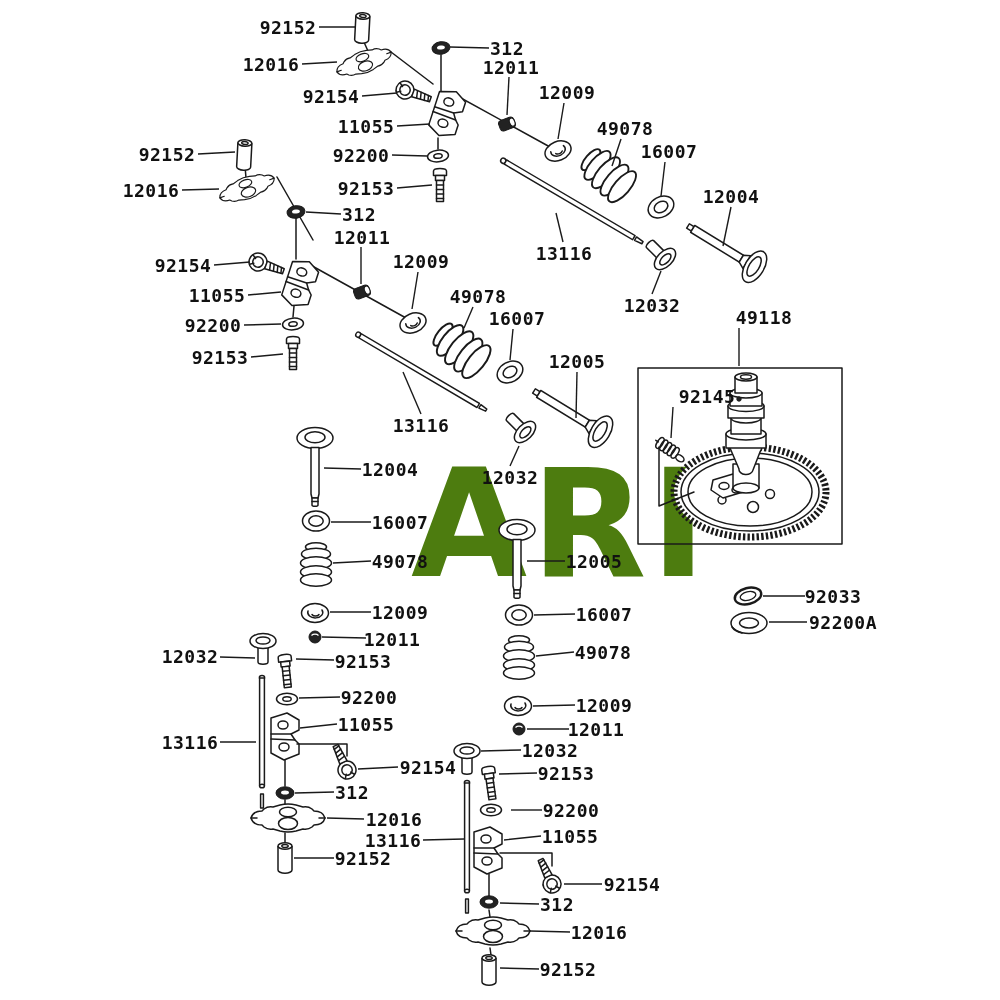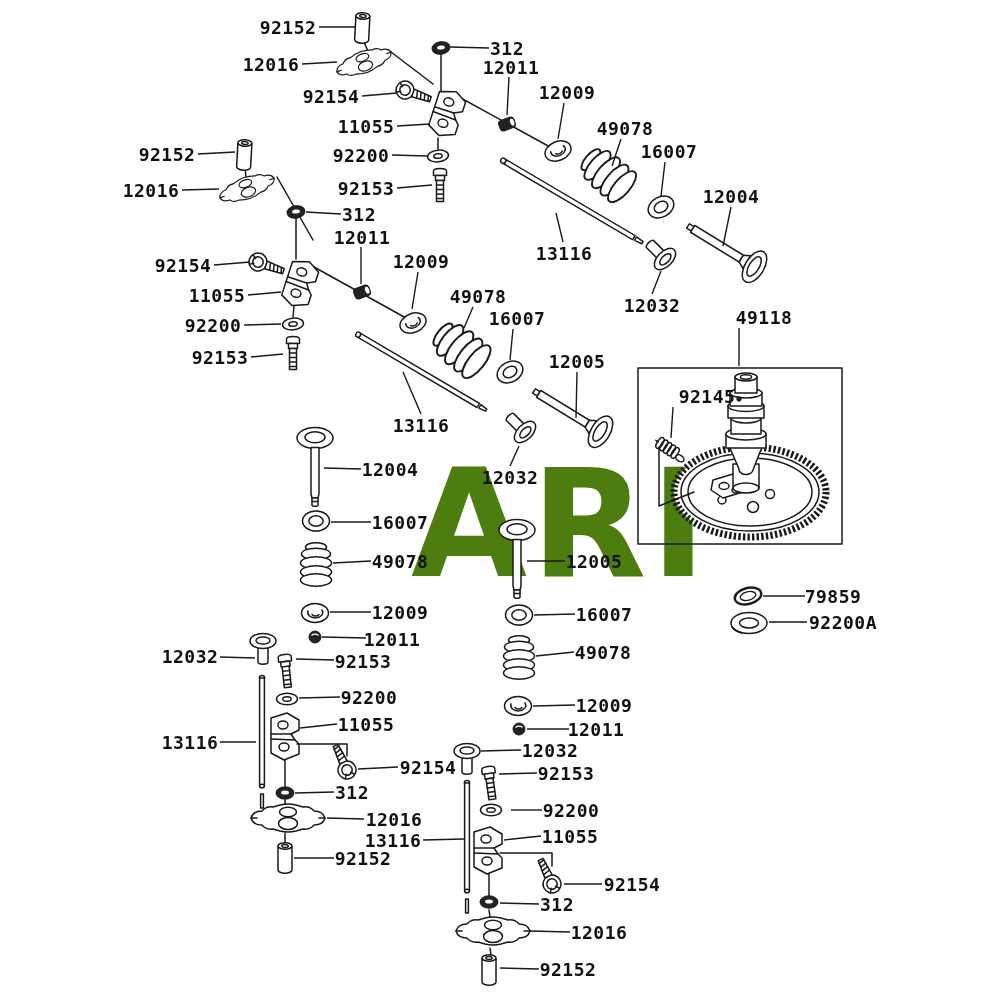--- a/index.html
+++ b/index.html
@@ -362,16 +362,16 @@
       <div class="part-label" style="left: 604px; top: 705px;">12009</div>
       <div class="part-label" style="left: 596px; top: 729px;">12011</div>
       <div class="part-label" style="left: 550px; top: 750px;">12032</div>
       <div class="part-label" style="left: 566px; top: 773px;">92153</div>
       <div class="part-label" style="left: 571px; top: 810px;">92200</div>
       <div class="part-label" style="left: 570px; top: 836px;">11055</div>
       <div class="part-label" style="left: 632px; top: 884px;">92154</div>
       <div class="part-label" style="left: 557px; top: 904px;">312</div>
       <div class="part-label" style="left: 599px; top: 932px;">12016</div>
       <div class="part-label" style="left: 568px; top: 969px;">92152</div>
-      <div class="part-label" style="left: 833px; top: 596px;">79859</div>
+      <div class="part-label" style="left: 833px; top: 596px;">92033</div>
       <div class="part-label" style="left: 843px; top: 622px; text-align: center;">92200A</div>
     </div>
 </div>
 
 </body></html>

